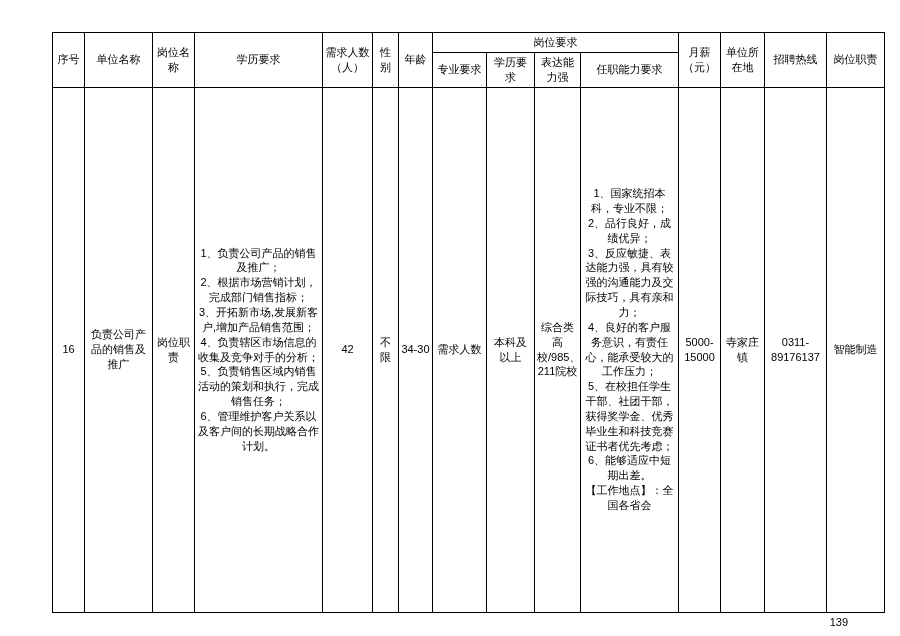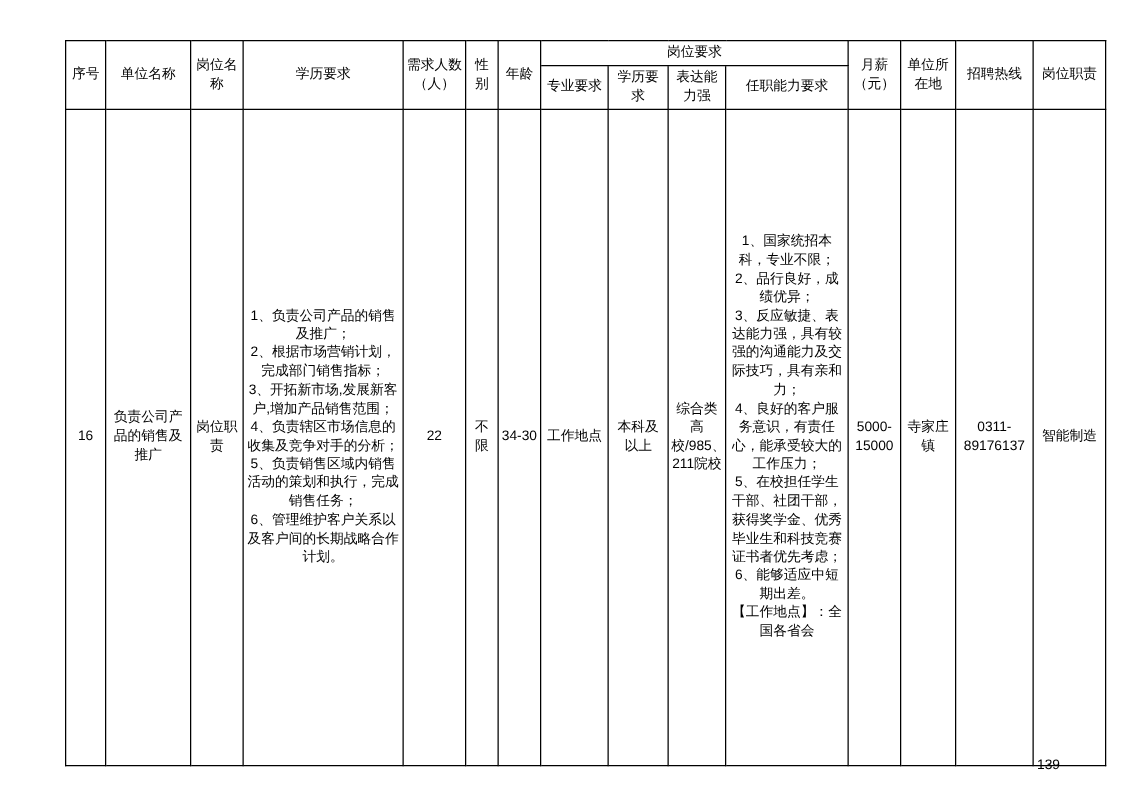--- a/index.html
+++ b/index.html
@@ -67,21 +67,21 @@
     vertical-align: top;
     padding-top: 205px;
   }
   .req-cell {
     vertical-align: top;
     padding-top: 110px;
   }
   .page-number {
     position: absolute;
     right: 52px;
-    bottom: 18px;
+    bottom: 8px;
     font-size: 11px;
     color: #000;
     text-align: center;
   }
 </style>
 </head>
 <body>
 
 <div class="page">
 
@@ -129,24 +129,24 @@
       <tr class="body-row">
         <td class="nowrap-mid">16</td>
         <td class="nowrap-mid">负责公司产品的销售及推广</td>
         <td class="nowrap-mid">岗位职责</td>
         <td class="duty-cell cell-text-left" style="white-space:pre-line">1、负责公司产品的销售及推广；
 2、根据市场营销计划，完成部门销售指标；
 3、开拓新市场,发展新客户,增加产品销售范围；
 4、负责辖区市场信息的收集及竞争对手的分析；
 5、负责销售区域内销售活动的策划和执行，完成销售任务；
 6、管理维护客户关系以及客户间的长期战略合作计划。</td>
-        <td class="nowrap-mid">22</td>
+        <td class="nowrap-mid">42</td>
         <td class="nowrap-mid">不限</td>
         <td class="nowrap-mid">34-30</td>
-        <td class="nowrap-mid">工作地点</td>
+        <td class="nowrap-mid">需求人数</td>
         <td class="nowrap-mid">本科及以上</td>
         <td class="nowrap-mid">综合类高校/985、211院校</td>
         <td class="req-cell cell-text-top" style="white-space:pre-line">1、国家统招本科，专业不限；
 2、品行良好，成绩优异；
 3、反应敏捷、表达能力强，具有较强的沟通能力及交际技巧，具有亲和力；
 4、良好的客户服务意识，有责任心，能承受较大的工作压力；
 5、在校担任学生干部、社团干部，获得奖学金、优秀毕业生和科技竞赛证书者优先考虑；
 6、能够适应中短期出差。
 【工作地点】：全国各省会</td>
         <td class="nowrap-mid">5000-15000</td>

